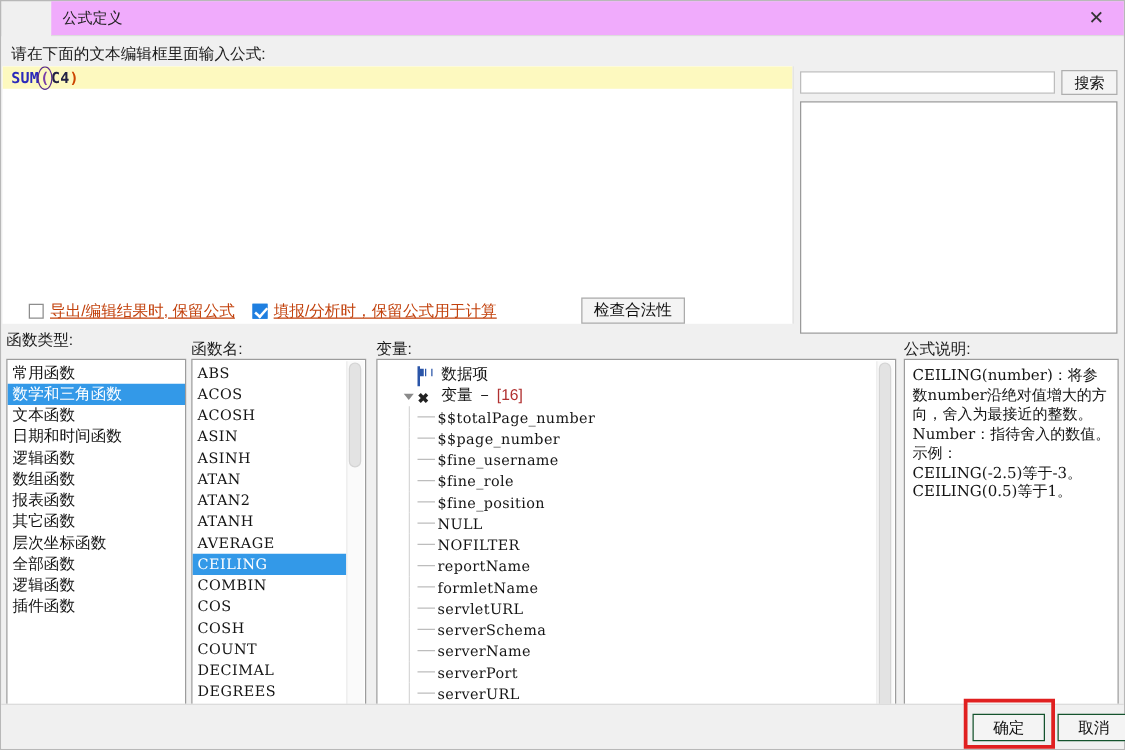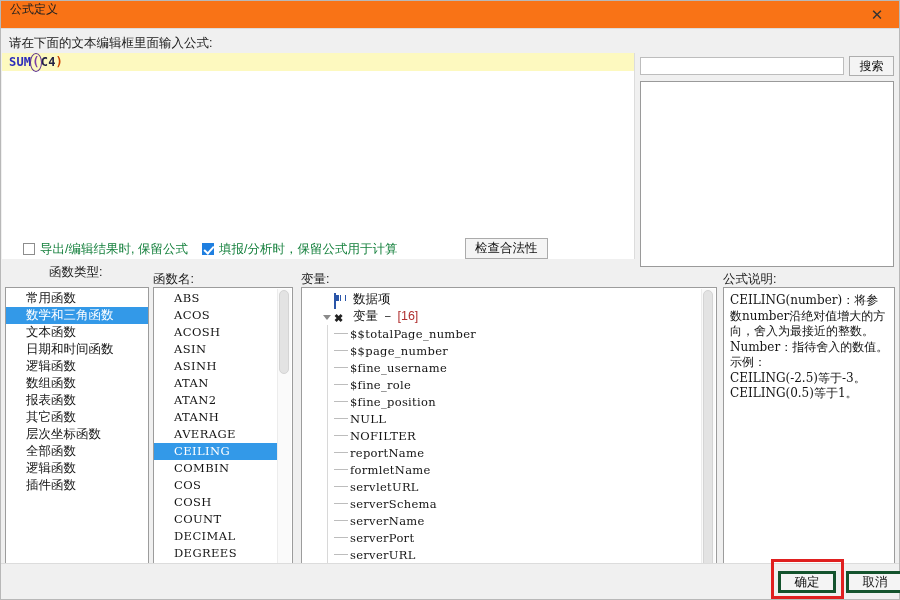--- a/index.html
+++ b/index.html
@@ -24,26 +24,27 @@
     background: #f0f0f0;
     border: 1px solid #b8b8b8;
     box-sizing: border-box;
     display: flex;
     flex-direction: column;
   }
 
   
   .titlebar {
     height: 27px;
-    background: #f97316;
+    background: #f0abfc;
     border-bottom: 1px solid #dcdcdc;
     display: flex;
-    align-items: flex-start;
+    align-items: center;
     flex: 0 0 auto;
     position: relative;
+    margin-left: 40px;
   }
   .titlebar-text {
     padding-left: 9px;
     font-size: 12px;
     color: #222;
   }
   .close-btn {
     position: absolute;
     right: 0; top: 0;
     width: 44px; height: 26px;
@@ -148,21 +149,22 @@
     position: absolute;
     left: 0; top: 206px;
     width: 633px; height: 28px;
     display: flex;
     align-items: center;
   }
   .chk-wrap {
     display: flex; align-items: center;
     cursor: pointer;
     font-size: 12.5px;
-    color: #15803d;
+    color: #c2410c;
+    text-decoration: underline;
   }
   .chk {
     width: 12px; height: 12px;
     box-sizing: border-box;
     margin-right: 5px;
     background: #ffffff;
     border: 1px solid #8d8d8d;
     position: relative;
     flex: 0 0 auto;
   }
@@ -204,21 +206,21 @@
   .panel {
     position: absolute;
     background: #ffffff;
     border: 1px solid #9c9c9c;
     box-sizing: border-box;
     overflow: hidden;
   }
   .list-item {
     height: 17px;
     line-height: 17px;
-    padding-left: 20px;
+    padding-left: 4px;
     font-size: 12.5px;
     white-space: nowrap;
     cursor: pointer;
     color: #141414;
   }
   .list-item.selected {
     background: #3399e8;
     color: #ffffff;
   }
   .mono-item {
@@ -352,21 +354,21 @@
     left: 0; bottom: 0;
     width: 898px; height: 35px;
     background: #f0f0f0;
     border-top: 1px solid #dcdcdc;
   }
   .btn-ok, .btn-cancel {
     position: absolute;
     top: 7px;
     width: 58px; height: 22px;
     background: #f4f4f4;
-    border: 3px solid #14532d;
+    border: 1px solid #14532d;
     box-sizing: border-box;
     font-size: 12.5px;
     display: flex; align-items: center; justify-content: center;
     cursor: pointer;
     color: #111;
   }
   .btn-ok { left: 777px; }
   .btn-cancel { left: 845px; }
   .redbox {
     position: absolute;
@@ -409,21 +411,21 @@
         <span class="chk"></span>
         <span>导出/编辑结果时, 保留公式</span>
       </div>
       <div class="chk-wrap" style="margin-left:14px;">
         <span class="chk checked"></span>
         <span>填报/分析时，保留公式用于计算</span>
       </div>
       <div class="check-legal-btn">检查合法性</div>
     </div>
 
-    <div class="sec-label" style="left:4px;  top:235px;margin-left:44px;">函数类型:</div>
+    <div class="sec-label" style="left:4px;  top:235px;">函数类型:</div>
     <div class="sec-label" style="left:152px; top:242px;">函数名:</div>
     <div class="sec-label" style="left:300px; top:242px;">变量:</div>
     <div class="sec-label" style="left:722px; top:242px;">公式说明:</div>
 
     <div class="panel" style="left:4px; top:258px; width:144px; height:310px;">
       <div id="fn-type-list" style="padding-top:2px;">
           <div class="list-item">常用函数</div>
           <div class="list-item selected">数学和三角函数</div>
           <div class="list-item">文本函数</div>
           <div class="list-item">日期和时间函数</div>

